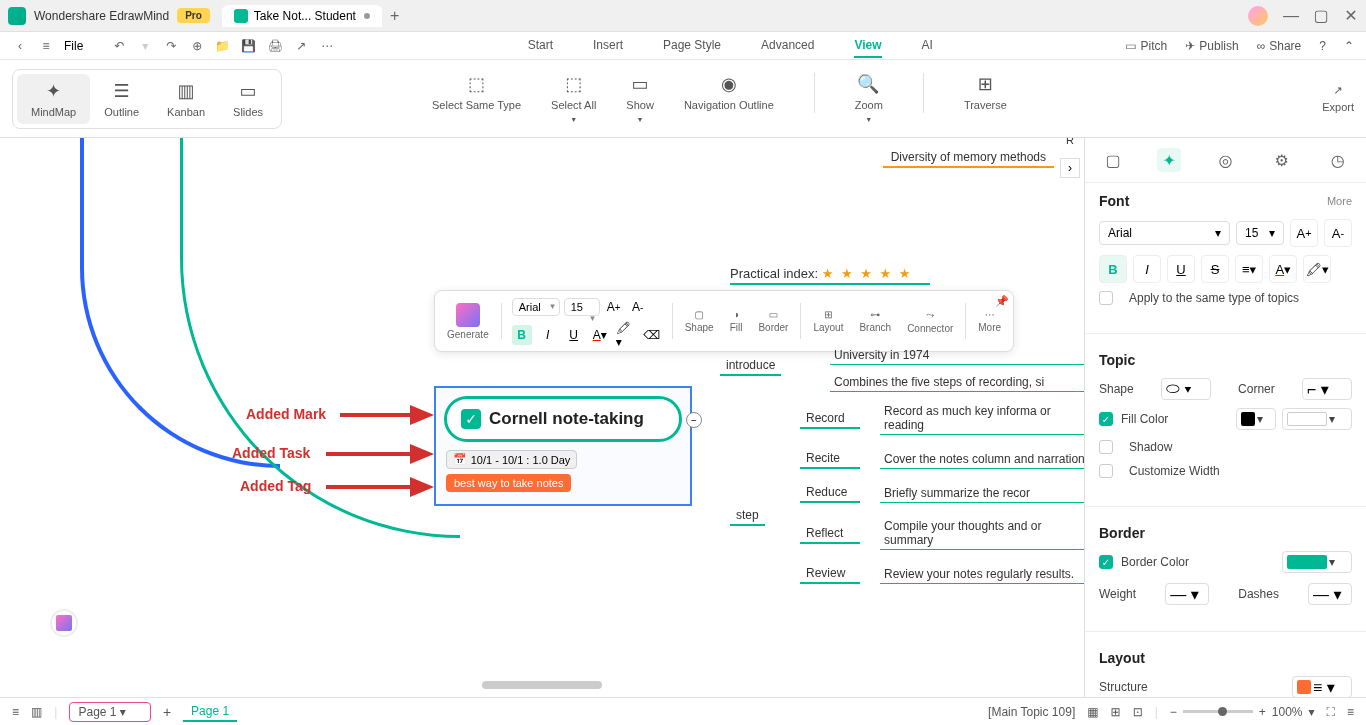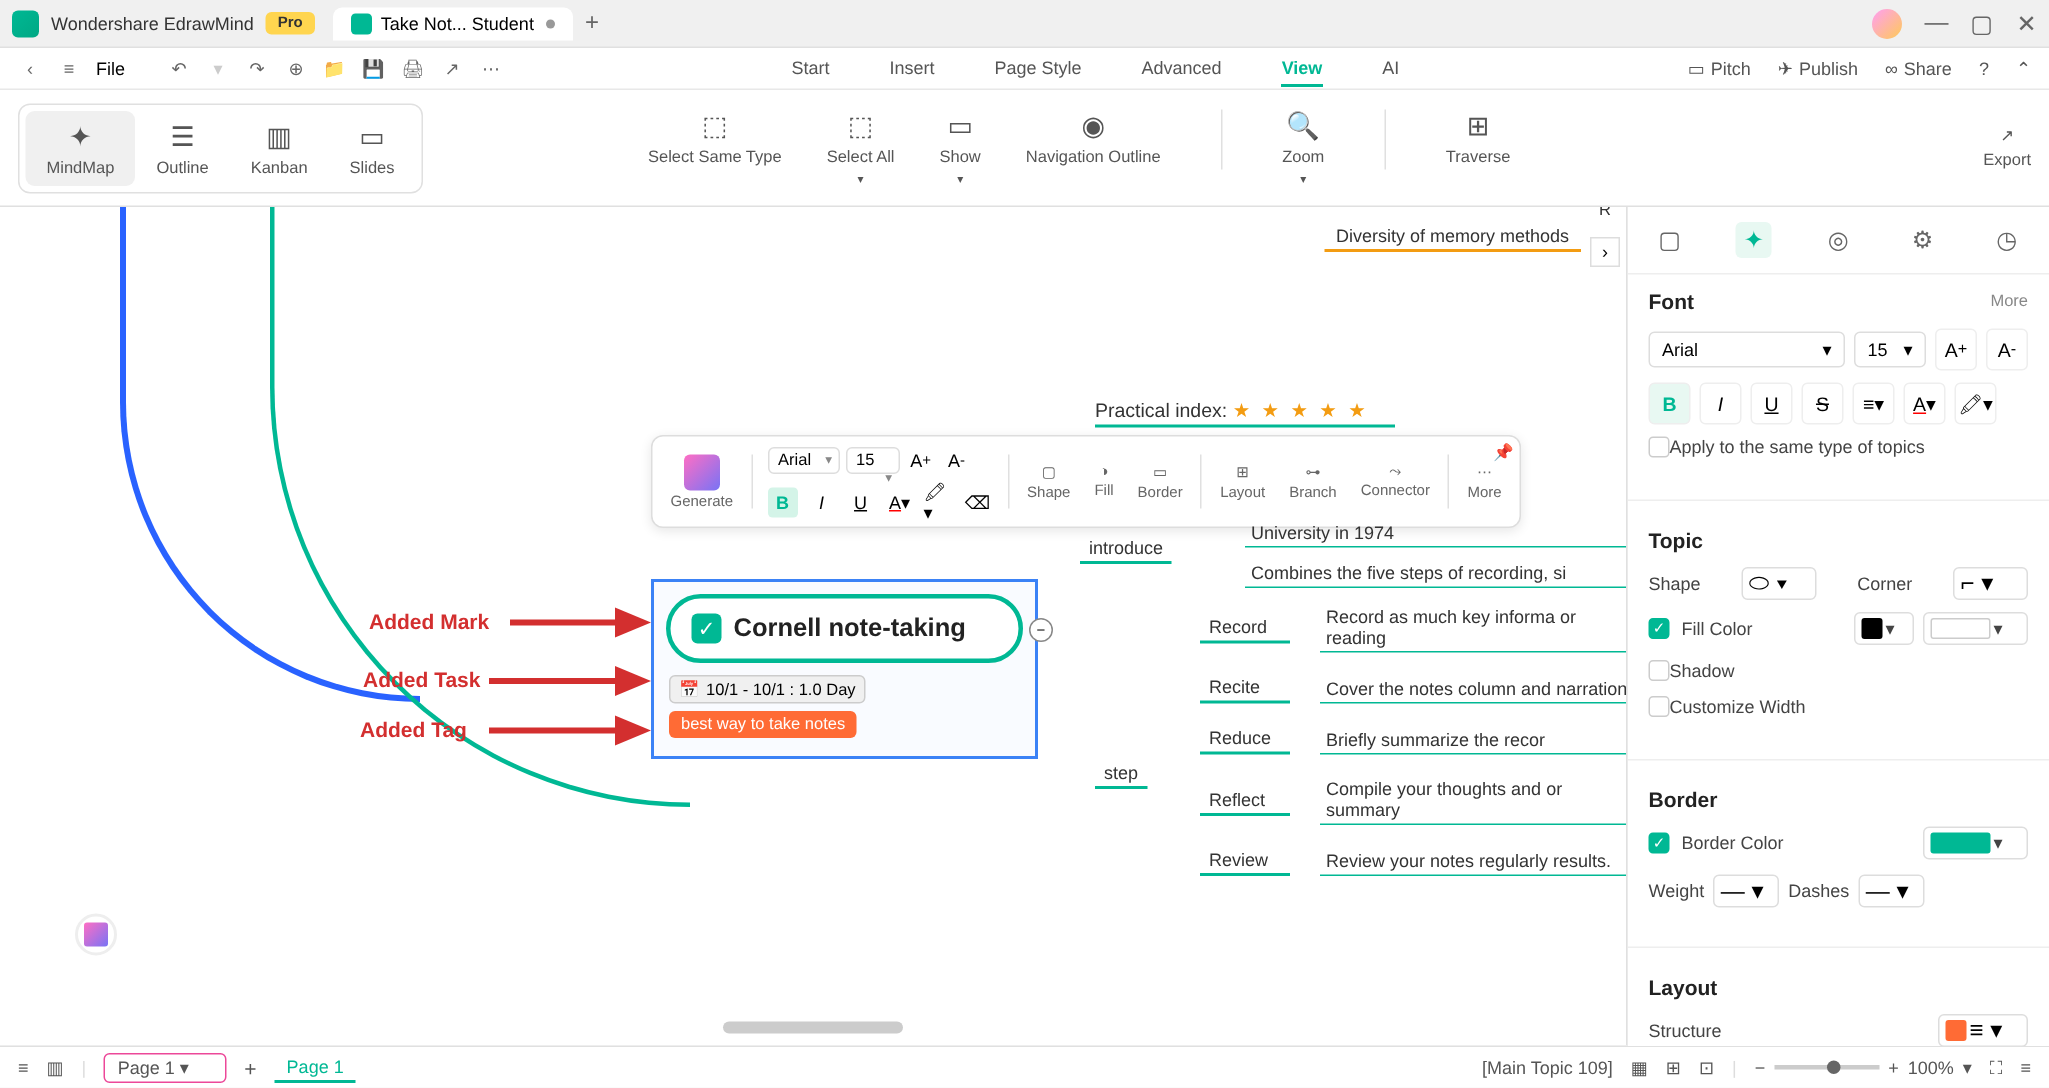--- a/index.html
+++ b/index.html
@@ -87,21 +87,21 @@
 .rp-tab.active { color: #00b894; background: #e8f8f2; }
 .rp-section { padding: 10px 14px; }
 .rp-header { display: flex; justify-content: space-between; align-items: center; margin-bottom: 10px; }
 .rp-title { font-size: 14px; font-weight: 700; color: #222; }
 .rp-more { font-size: 11px; color: #888; cursor: pointer; }
 .rp-row { display: flex; align-items: center; gap: 6px; margin-bottom: 8px; }
 .rp-select { border: 1px solid #ddd; border-radius: 4px; padding: 4px 8px; font-size: 12px; flex: 1; display: flex; justify-content: space-between; align-items: center; }
 .rp-num { border: 1px solid #ddd; border-radius: 4px; padding: 4px 8px; font-size: 12px; width: 48px; display: flex; justify-content: space-between; }
 .rp-iconbtn { width: 28px; height: 28px; border: 1px solid #eee; border-radius: 4px; display: flex; align-items: center; justify-content: center; cursor: pointer; font-size: 13px; }
 .rp-iconbtn.active { background: #e8f8f2; color: #00b894; font-weight: 700; }
-.rp-check { display: flex; align-items: center; gap: 0; font-size: 12px; color: #444; margin-bottom: 10px; }
+.rp-check { display: flex; align-items: center; gap: 16px; font-size: 12px; color: #444; margin-bottom: 10px; }
 .rp-checkbox { width: 14px; height: 14px; border: 1px solid #ccc; border-radius: 3px; }
 .rp-checkbox.checked { background: #00b894; border-color: #00b894; color: #fff; display: flex; align-items: center; justify-content: center; font-size: 10px; }
 .rp-label { font-size: 12px; color: #444; }
 .rp-color-box { width: 40px; height: 22px; border: 1px solid #ddd; border-radius: 4px; display: flex; align-items: center; padding: 0 4px; gap: 2px; }
 .rp-swatch { width: 14px; height: 14px; border-radius: 2px; }
 .rp-divider { height: 1px; background: #eee; margin: 8px 0; }
 
 .statusbar { position: absolute; bottom: 0; left: 0; right: 0; height: 28px; background: #fff; border-top: 1px solid #e0e0e0; display: flex; align-items: center; padding: 0 12px; font-size: 12px; color: #555; }
 .sb-left { display: flex; align-items: center; gap: 12px; }
 .sb-page-sel { border: 1px solid #ec4899; border-radius: 4px; padding: 2px 24px 2px 8px; }
@@ -311,21 +311,21 @@
       <span>📅</span>
       <span>10/1 - 10/1 : 1.0 Day</span>
     </div>
     <div class="tag-badge">best way to take notes</div>
   </div>
 
   <div class="annotation" style="top:268px; left:246px">Added Mark</div>
   <div class="arrow-line" style="top:275px; left:340px; width:70px"></div>
   <div class="arrow-red" style="top:267px; left:410px"></div>
 
-  <div class="annotation" style="top:307px; left:242px">Added Task</div>
+  <div class="annotation" style="top:307px; left:232px">Added Task</div>
   <div class="arrow-line" style="top:314px; left:326px; width:84px"></div>
   <div class="arrow-red" style="top:306px; left:410px"></div>
 
   <div class="annotation" style="top:340px; left:240px">Added Tag</div>
   <div class="arrow-line" style="top:347px; left:326px; width:84px"></div>
   <div class="arrow-red" style="top:339px; left:410px"></div>
 
   <div class="branches">
     <div style="position:absolute; top:0; left:20px">
       <span class="branch-label">introduce</span>
@@ -450,21 +450,21 @@
     <div class="rp-header">
         <span class="rp-title">Border</span>
       </div>
     <div class="rp-check" style="justify-content:space-between">
       <div style="display:flex;align-items:center;gap:8px">
         <div class="rp-checkbox checked">✓</div>
         <span>Border Color</span>
       </div>
       <div class="rp-color-box" style="width:70px"><div class="rp-swatch" style="background:#00b894;width:40px"></div>▾</div>
     </div>
-    <div class="rp-row" style="">
+    <div class="rp-row" style="justify-content:space-between">
       <span class="rp-label">Weight</span>
       <div class="rp-color-box" style="width:44px">— ▾</div>
       <span class="rp-label">Dashes</span>
       <div class="rp-color-box" style="width:44px">— ▾</div>
     </div>
   </div>
 
   <div class="rp-divider"></div>
   <div class="rp-section">
     <div class="rp-header">

